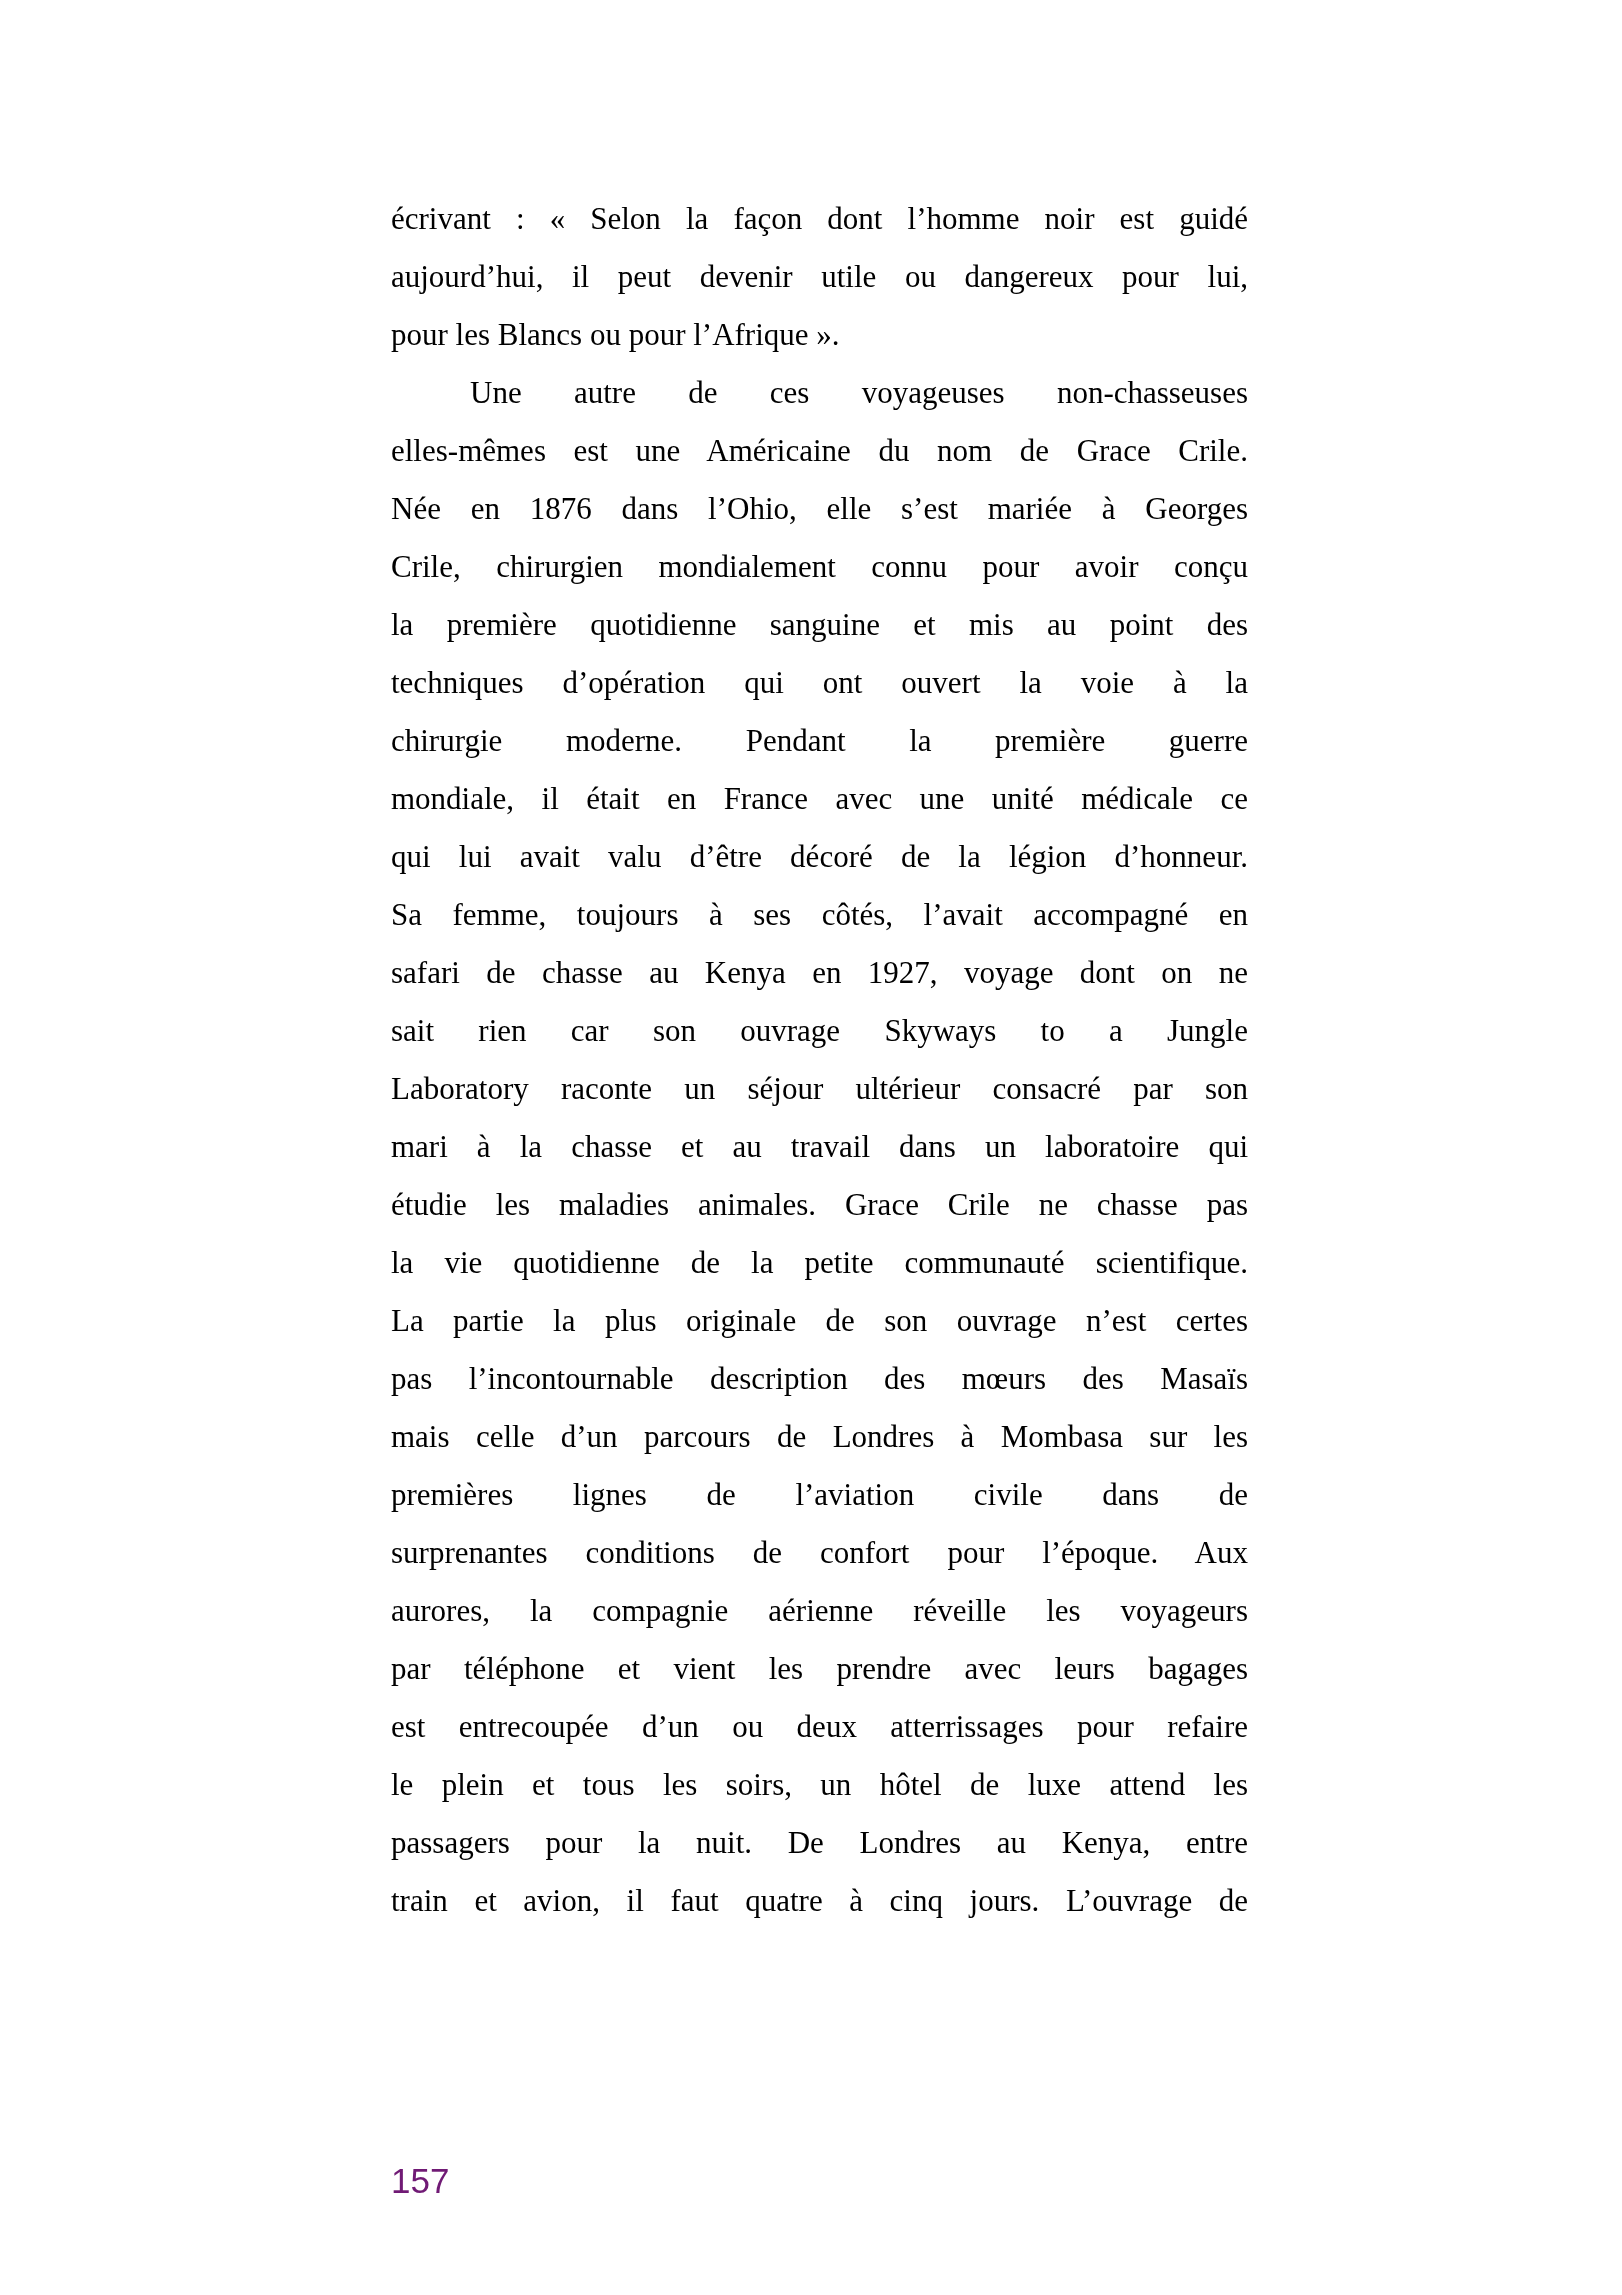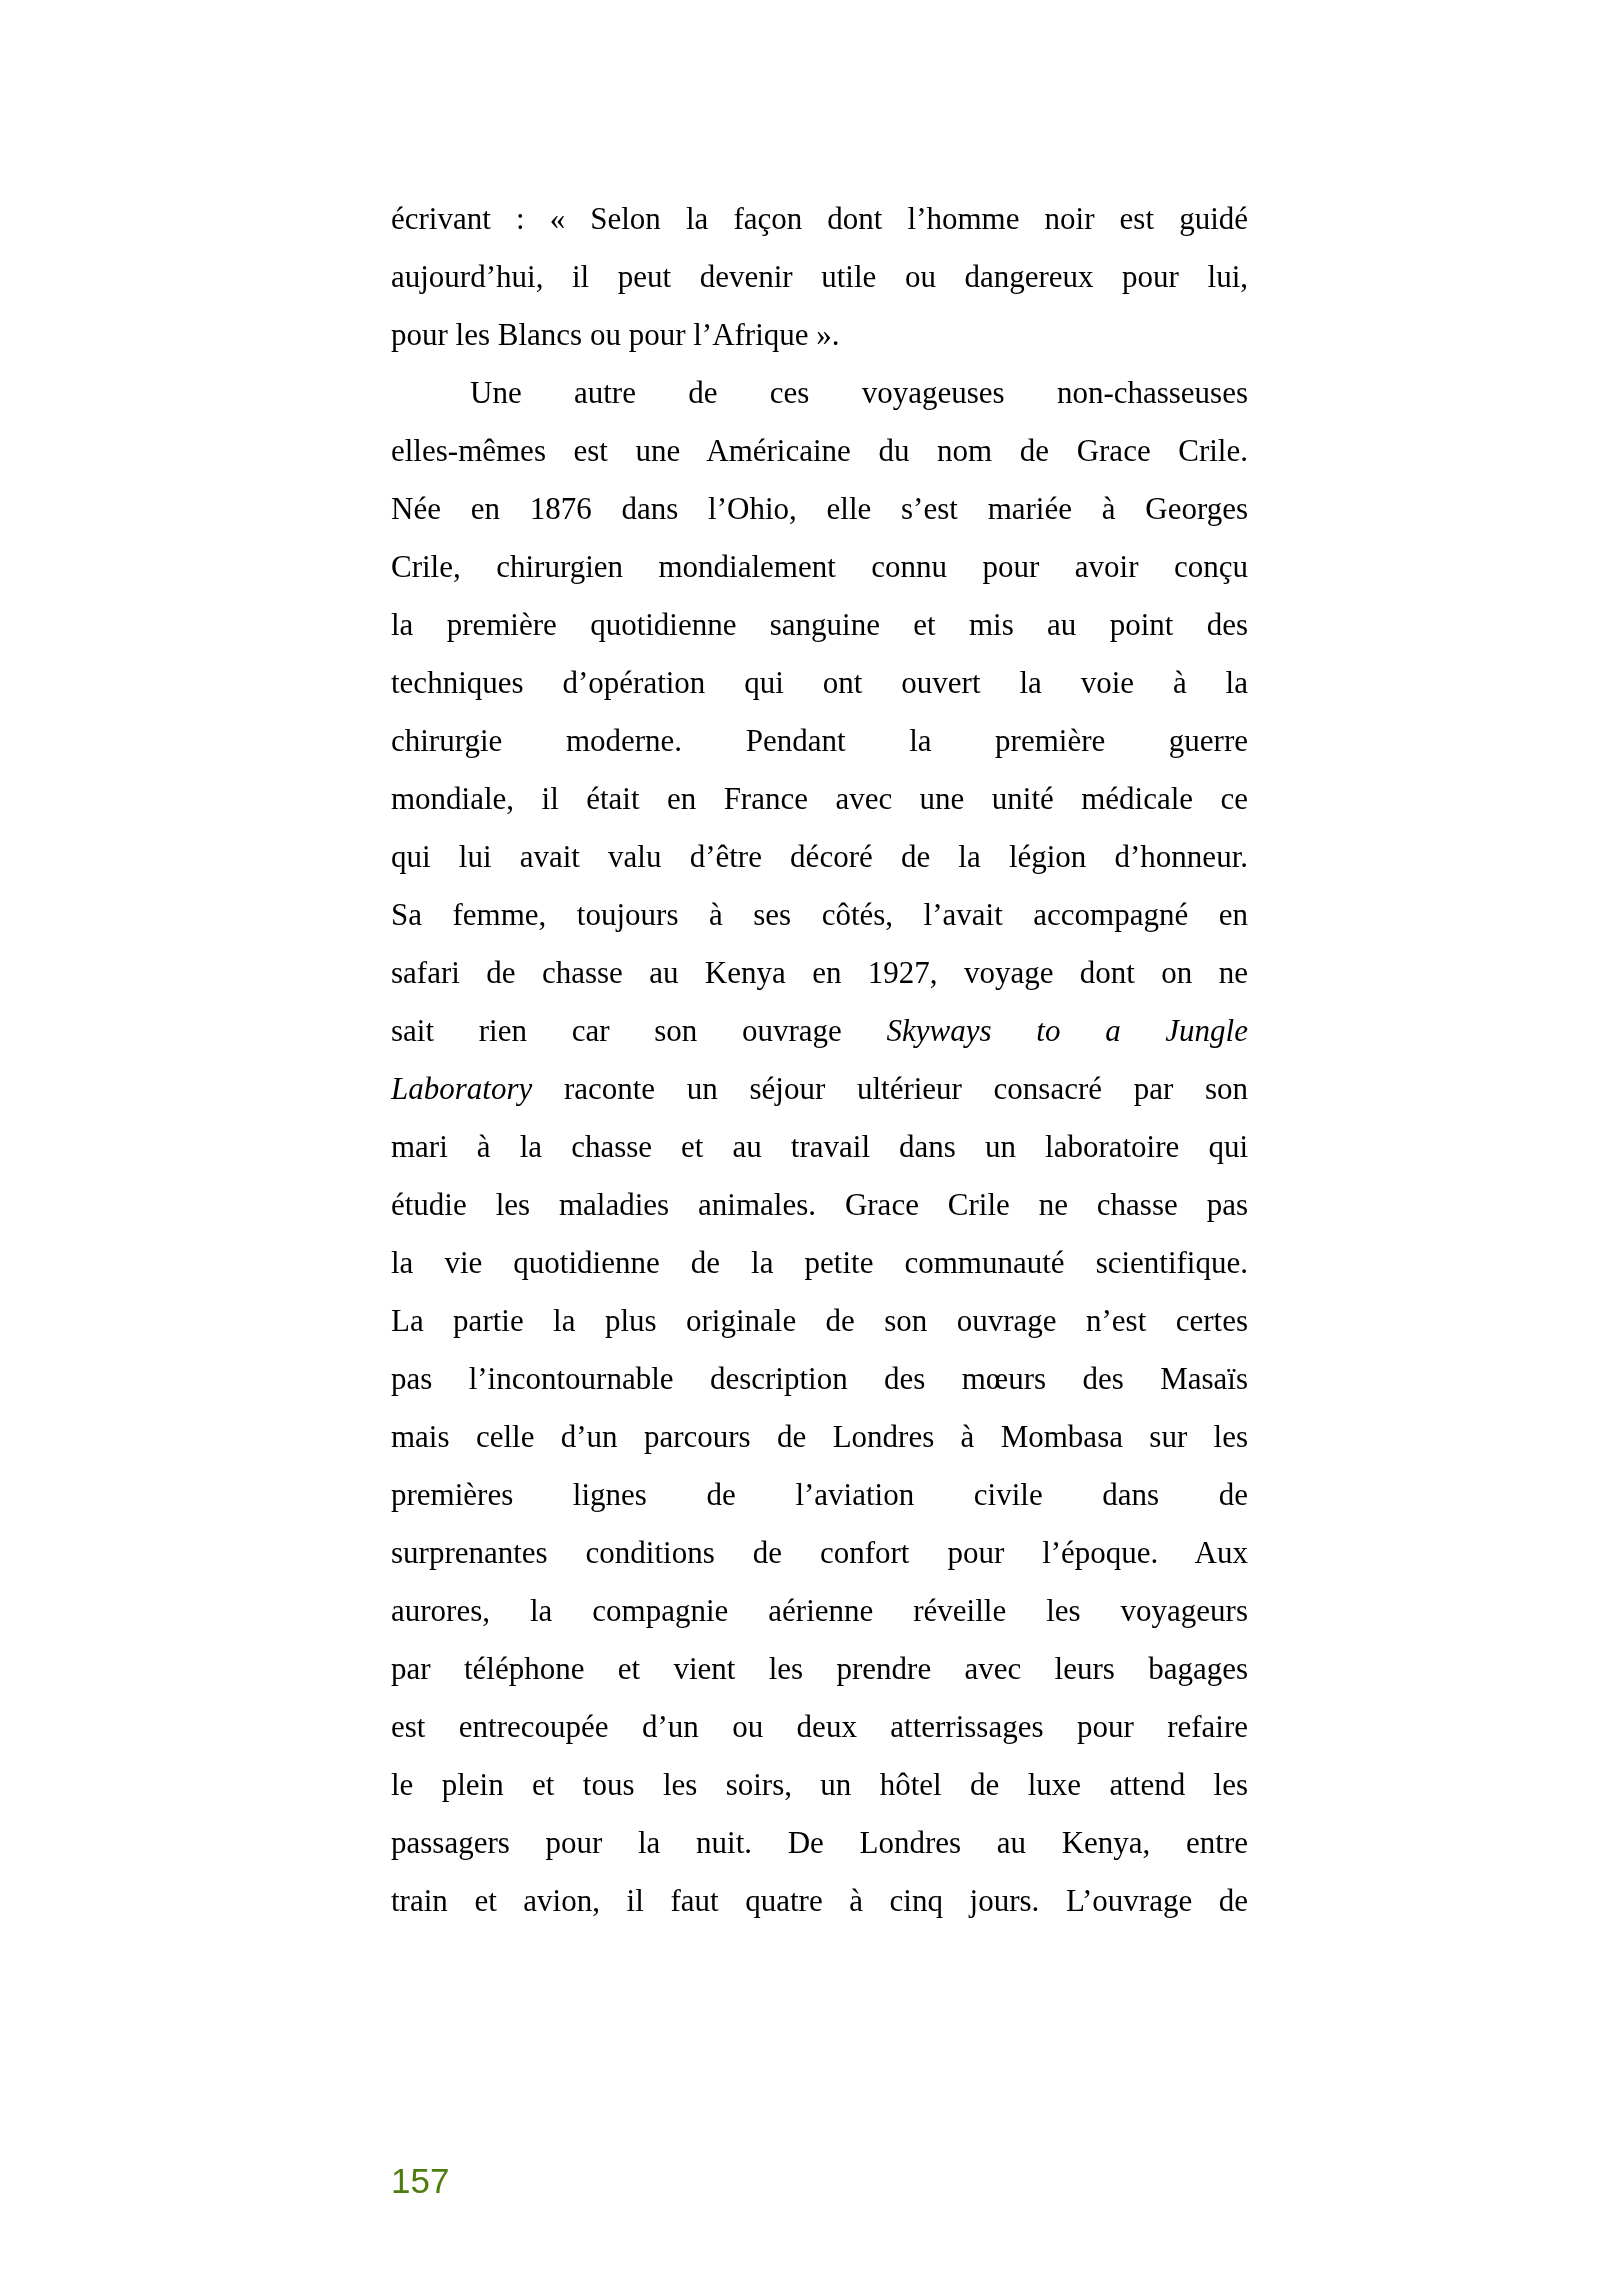--- a/index.html
+++ b/index.html
@@ -33,30 +33,29 @@
     overflow: visible;
   }
   .line.j {
     text-align-last: justify;
   }
   .line.indent {
     padding-left: 79px;
     box-sizing: border-box;
   }
   .line .it {
-    font-style: italic;
   }
   .page-number {
     position: absolute;
     left: 391px;
     top: 2163px;
     font-family: "Liberation Sans", "DejaVu Sans", sans-serif;
     font-size: 35px;
     line-height: 1;
-    color: #4d7c0f;
+    color: #701a75;
   }
 </style>
 </head>
 <body>
 
 <div class="page">
   <div class="text-block" id="body-text">
       <div class="line j"><span>écrivant : « Selon la façon dont l’homme noir est guidé</span></div>
       <div class="line j"><span>aujourd’hui, il peut devenir utile ou dangereux pour lui,</span></div>
       <div class="line"><span>pour les Blancs ou pour l’Afrique ».</span></div>

